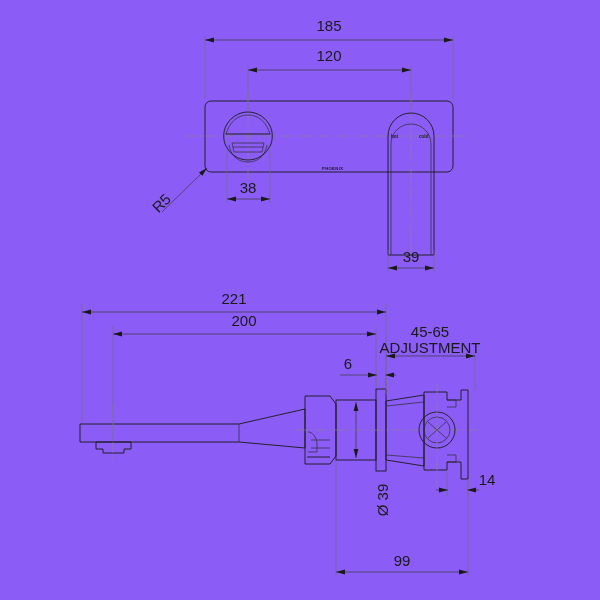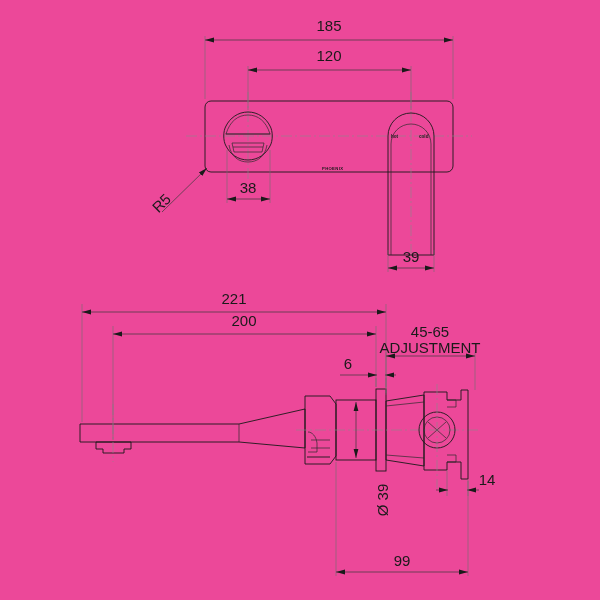--- a/index.html
+++ b/index.html
@@ -1,17 +1,17 @@
 <!DOCTYPE html>
 <html><head>
 <meta charset="utf-8">
 <style>
   html,body{margin:0;padding:0;background:#ffffff;}
   body{width:600px;height:600px;overflow:hidden;font-family:"Liberation Sans",sans-serif;}
-  #sheet{position:relative;width:600px;height:600px;background:#ec4899;}
+  #sheet{position:relative;width:600px;height:600px;background:#8b5cf6;}
   svg{display:block;}
   .dimtext{font-family:"Liberation Sans",sans-serif;font-size:15px;fill:#1a1a1a;}
   .brandtext{font-family:"Liberation Sans",sans-serif;font-size:4.2px;fill:#1a1a1a;letter-spacing:0.35px;font-weight:bold;}
   .hctext{font-family:"Liberation Sans",sans-serif;font-size:4.6px;fill:#1a1a1a;font-weight:bold;}
   .ln{stroke:#1a1a1a;stroke-width:0.9;fill:none;}
   .ln-thin{stroke:#2b2b2b;stroke-width:0.7;fill:none;}
   .ext{stroke:#6f6f6f;stroke-width:0.6;fill:none;}
   .dimline{stroke:#3a3a3a;stroke-width:0.7;fill:none;}
   .center{stroke:#8a8a8a;stroke-width:0.6;fill:none;stroke-dasharray:11 3 2 3;}
   .arrowfill{fill:#1a1a1a;}

